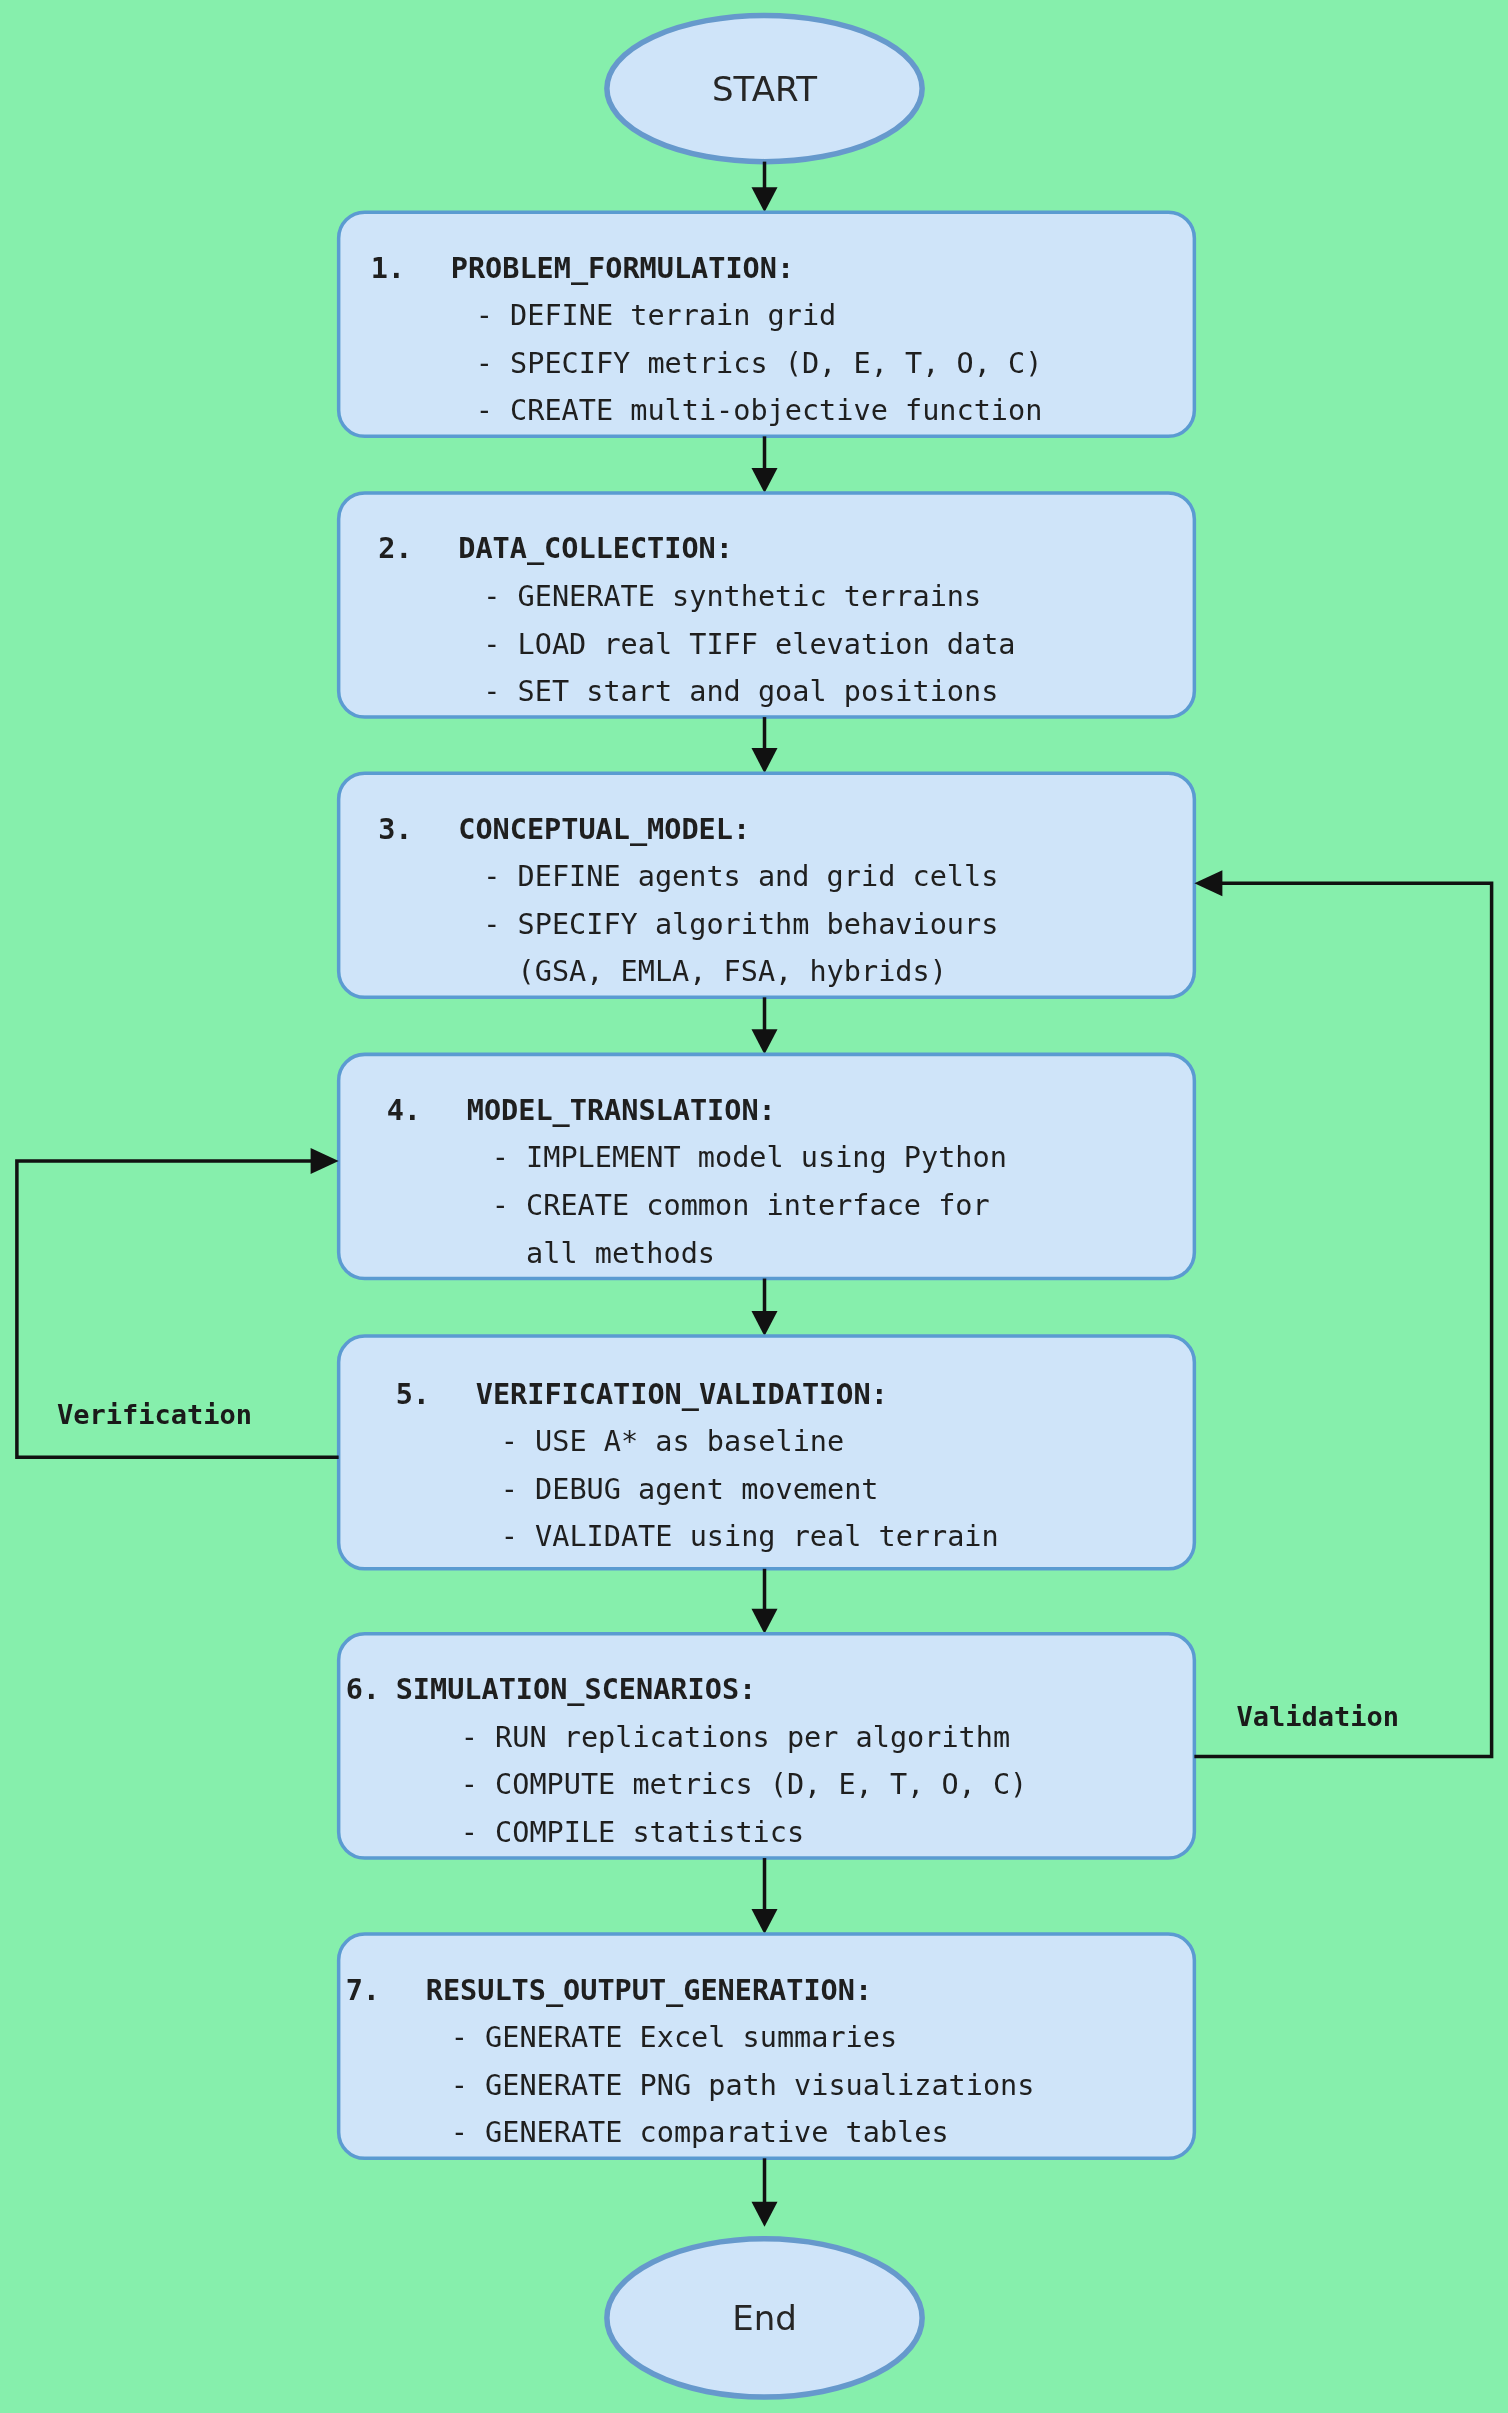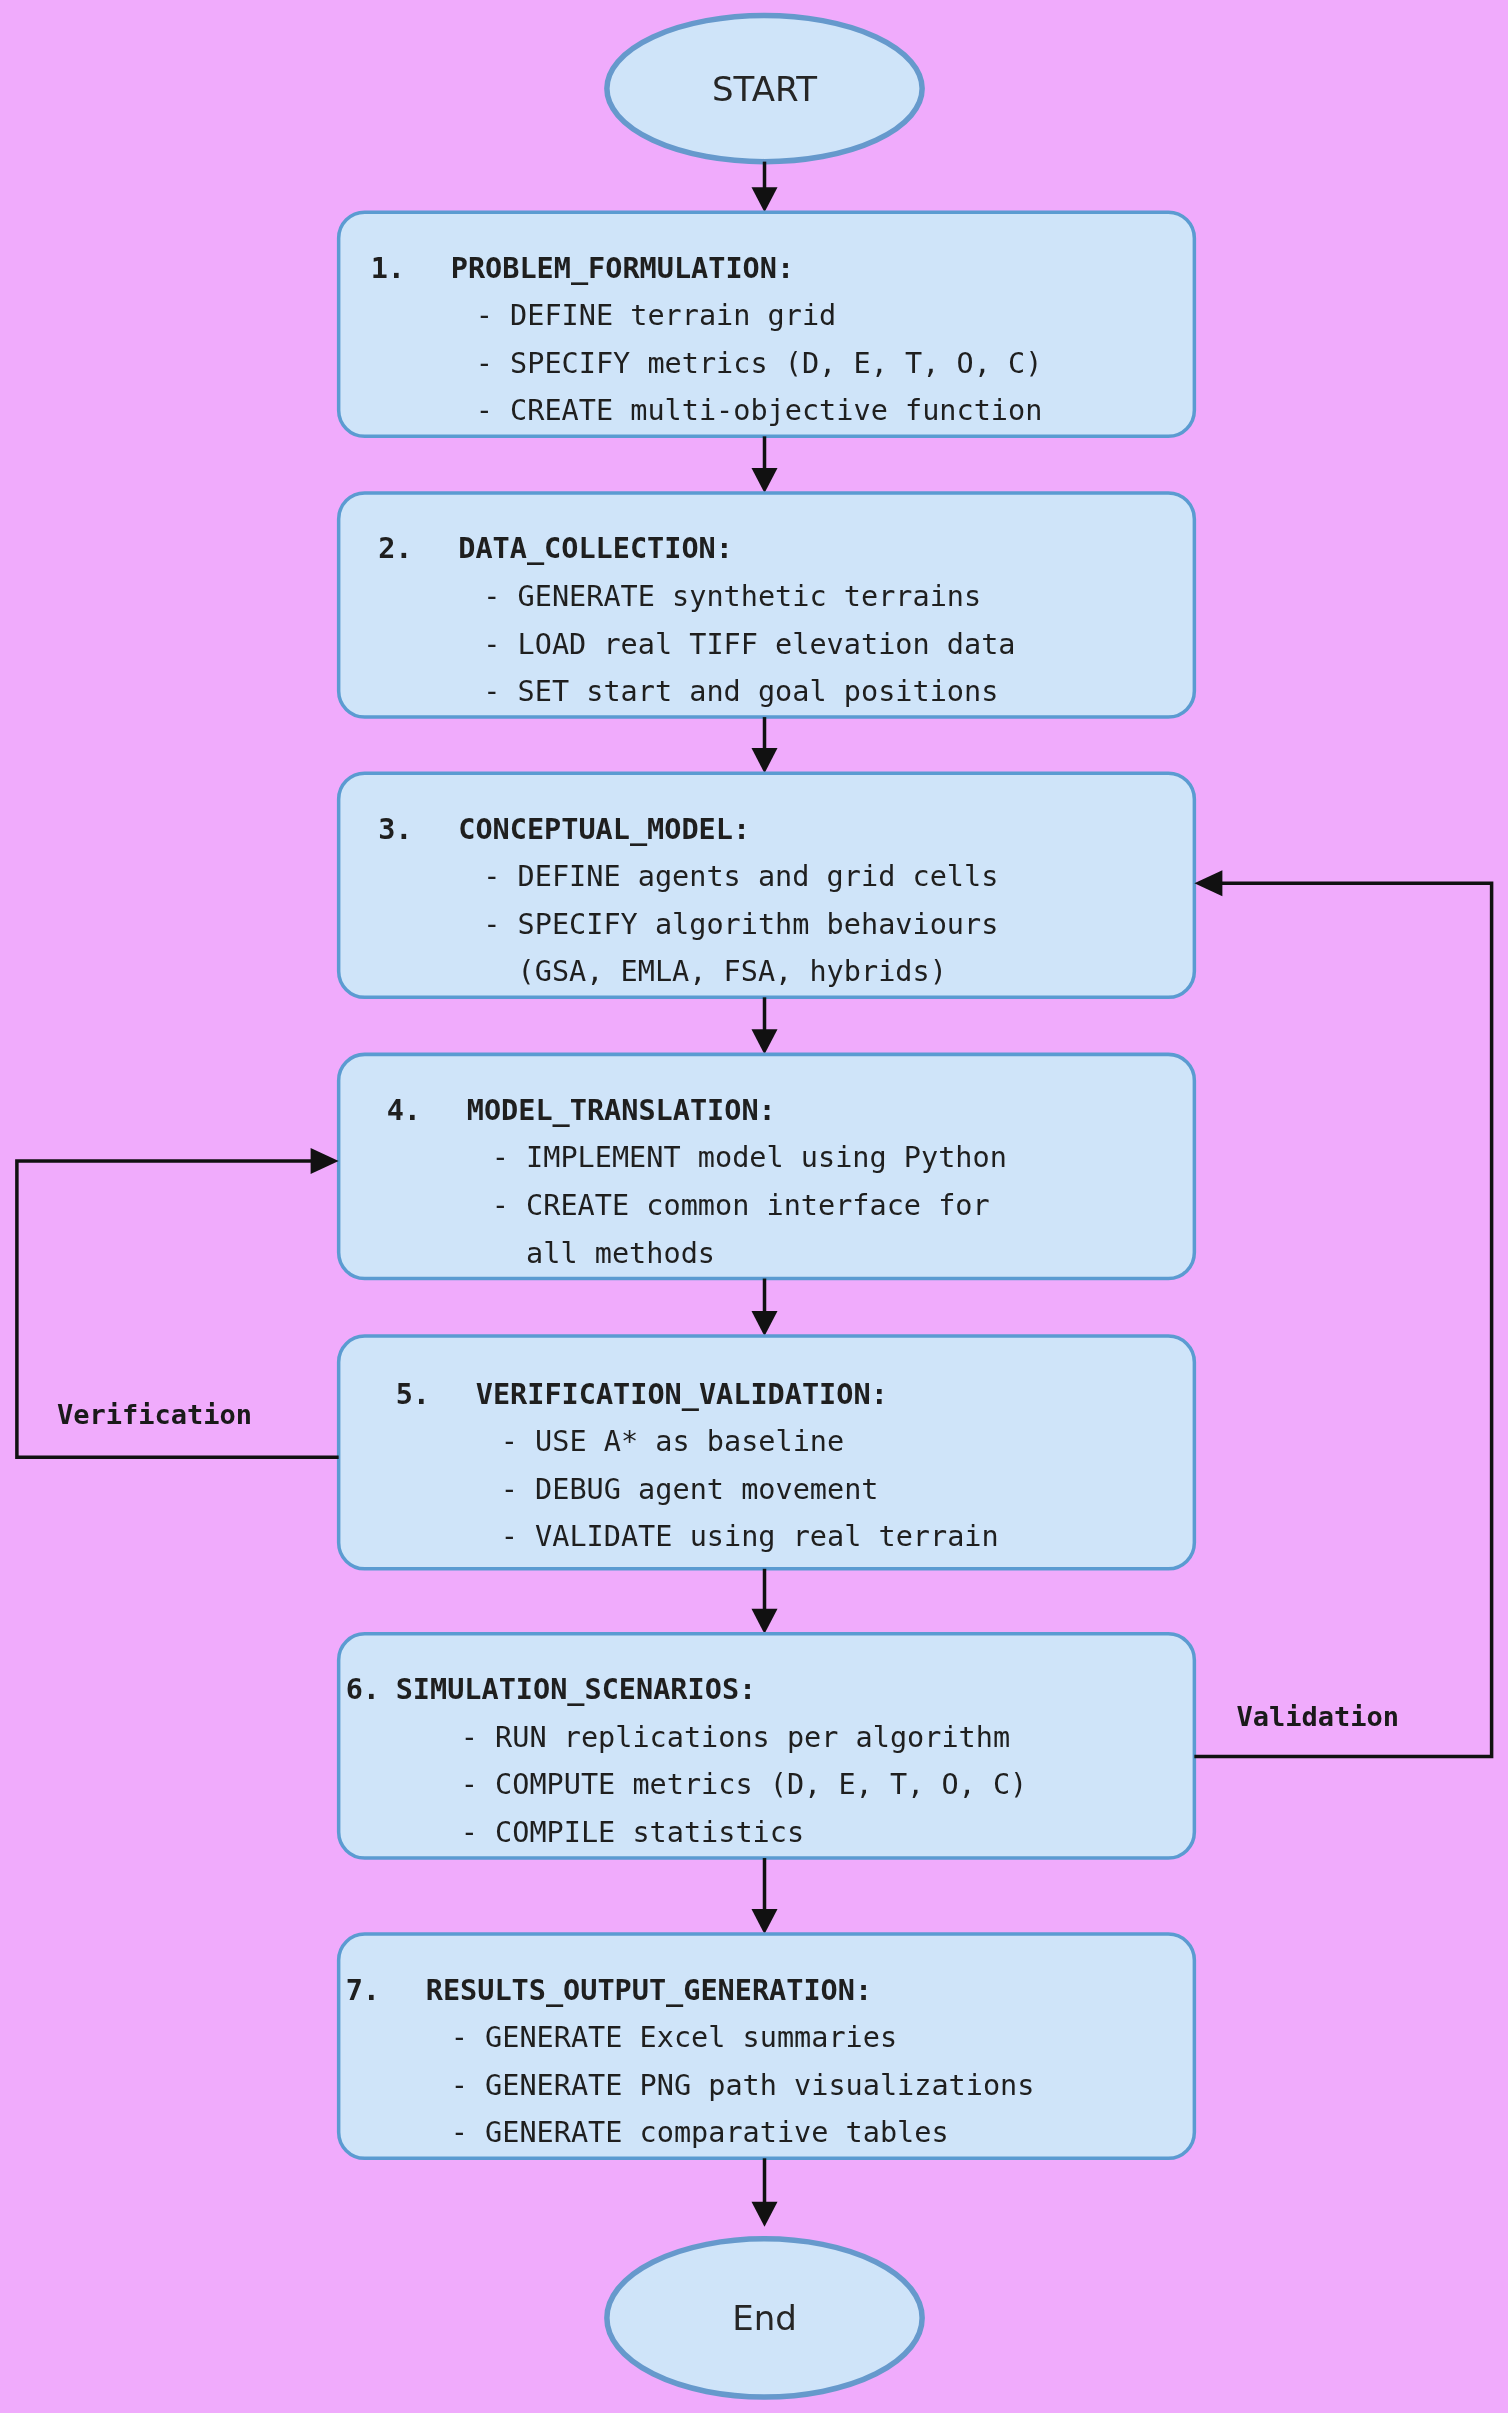--- a/index.html
+++ b/index.html
@@ -10,21 +10,21 @@
   body {
     width: 1509px;
     height: 2413px;
     font-family: "DejaVu Sans Mono", monospace;
     overflow: hidden;
   }
   #flow-root {
     position: relative;
     width: 1509px;
     height: 2413px;
-    background: #f0abfc;
+    background: #86efac;
   }
   svg#flow-svg {
     position: absolute;
     top: 0;
     left: 0;
     width: 1509px;
     height: 2413px;
   }
   .node-shape {
     fill: #cfe4f9;

